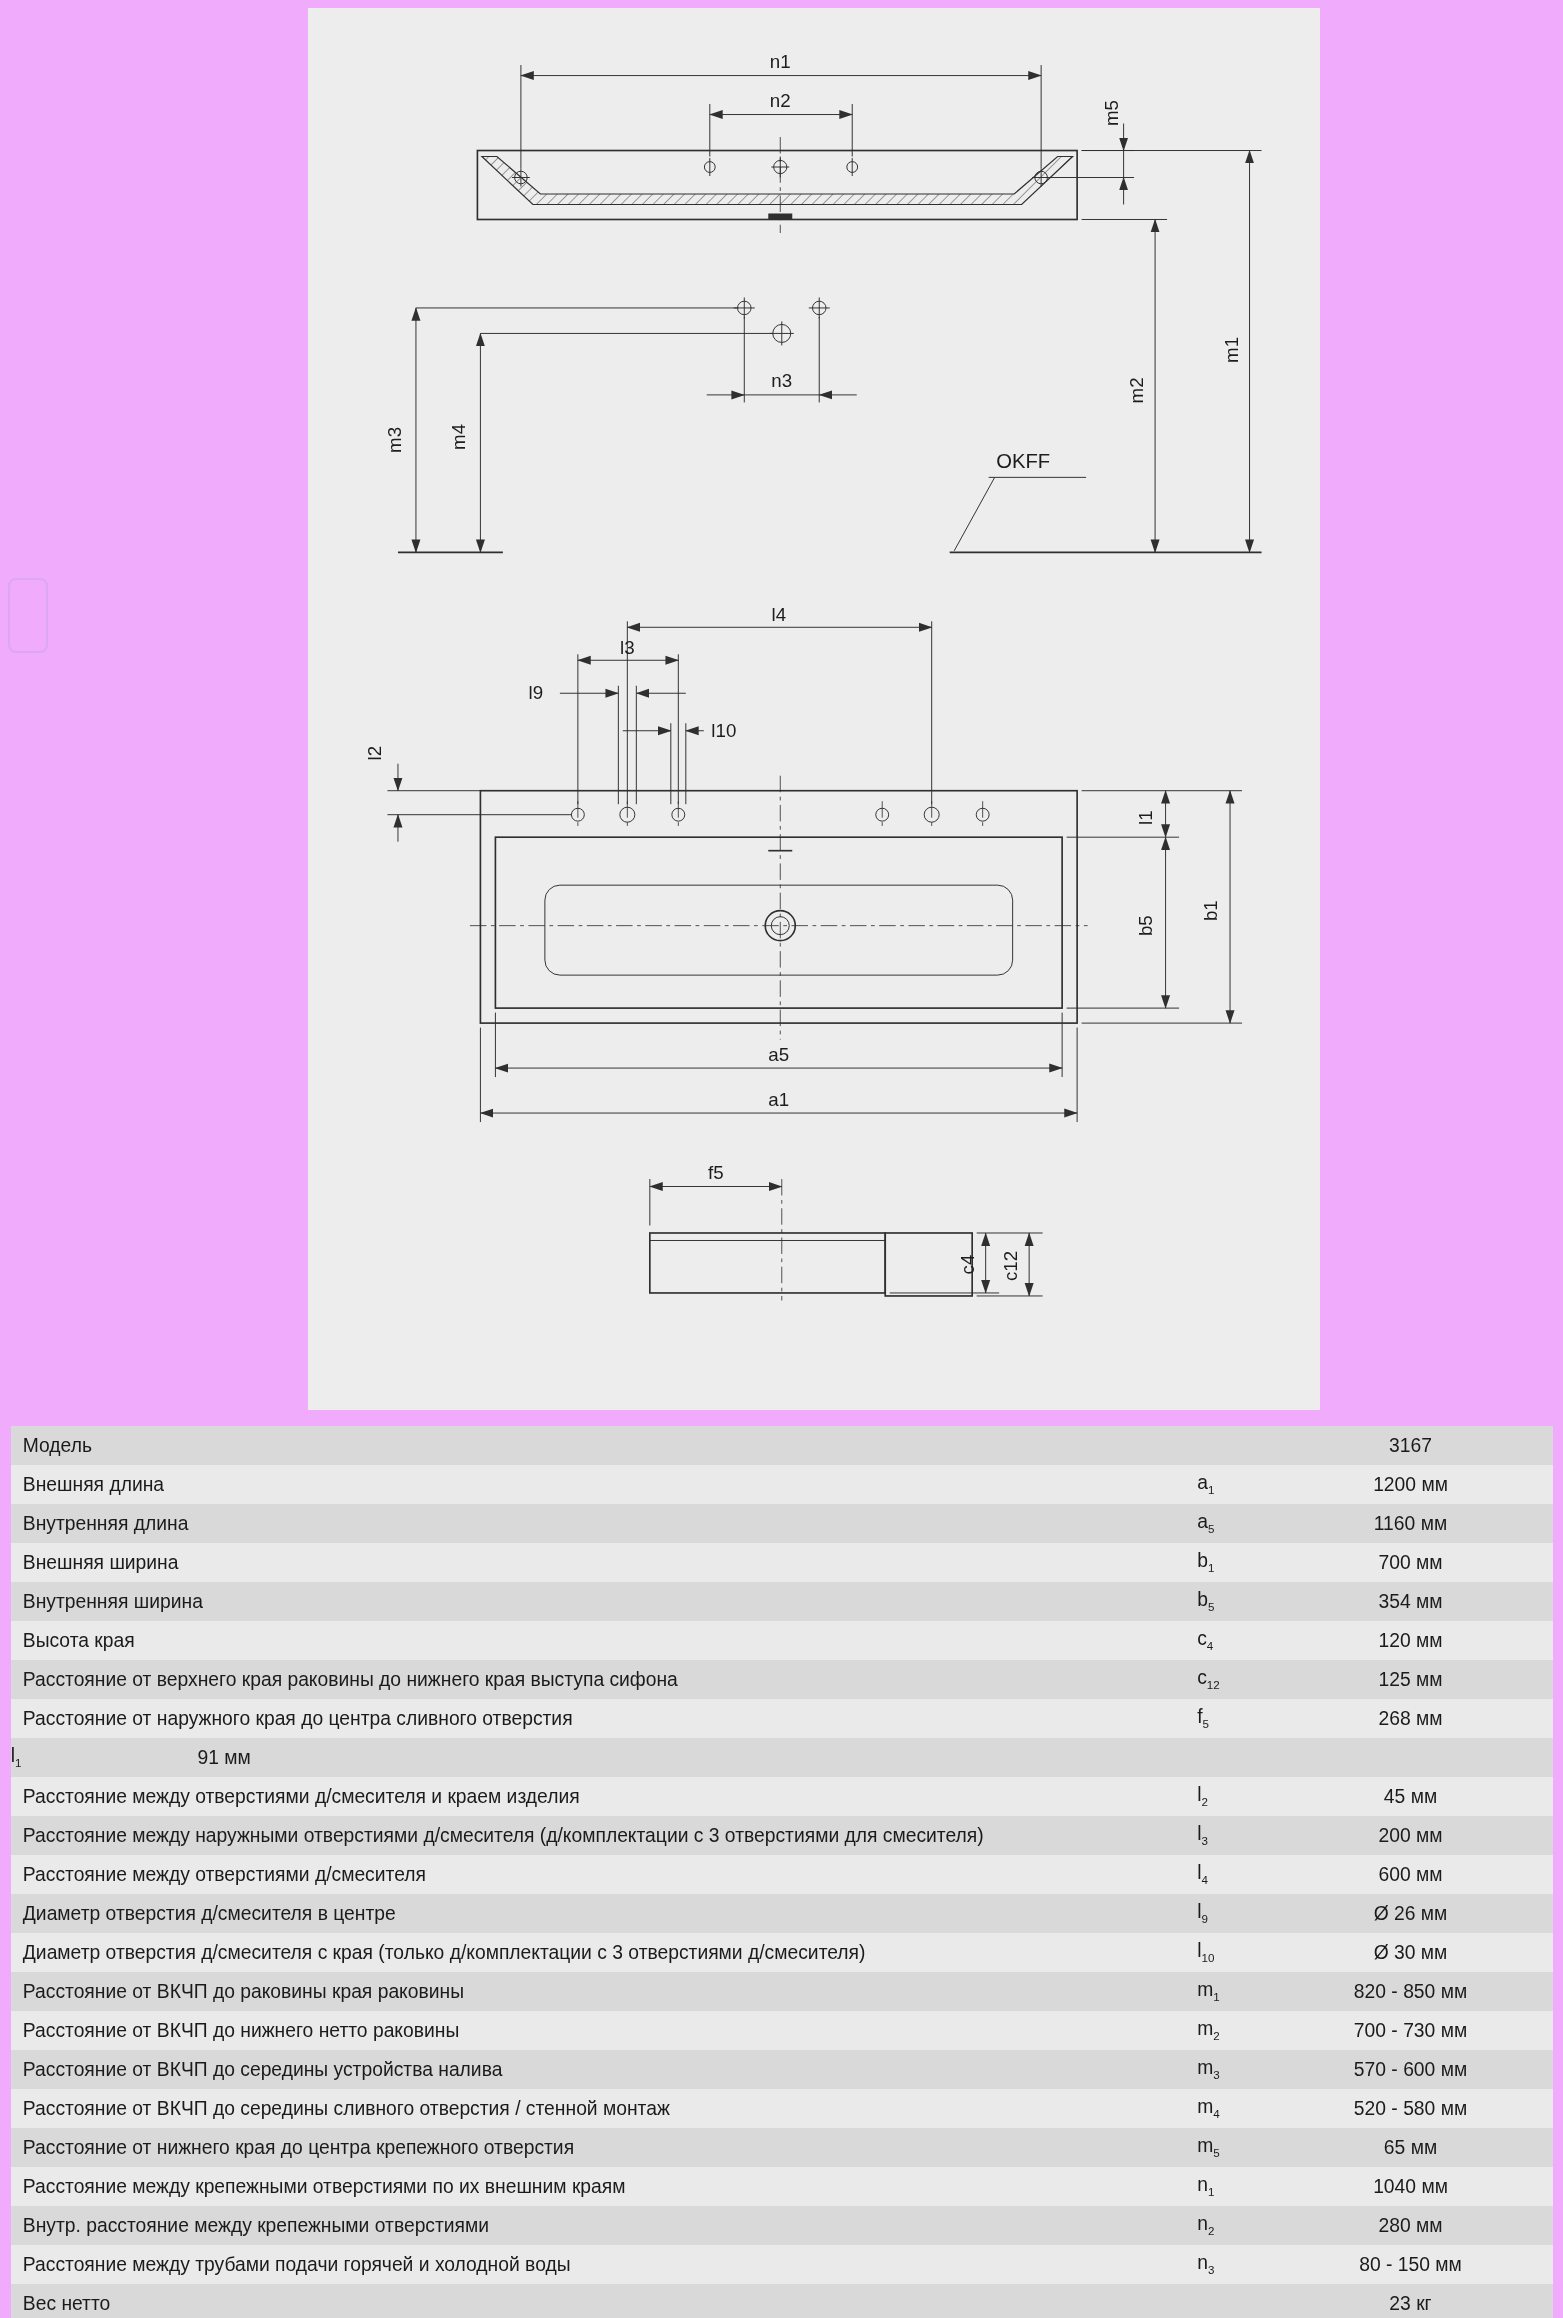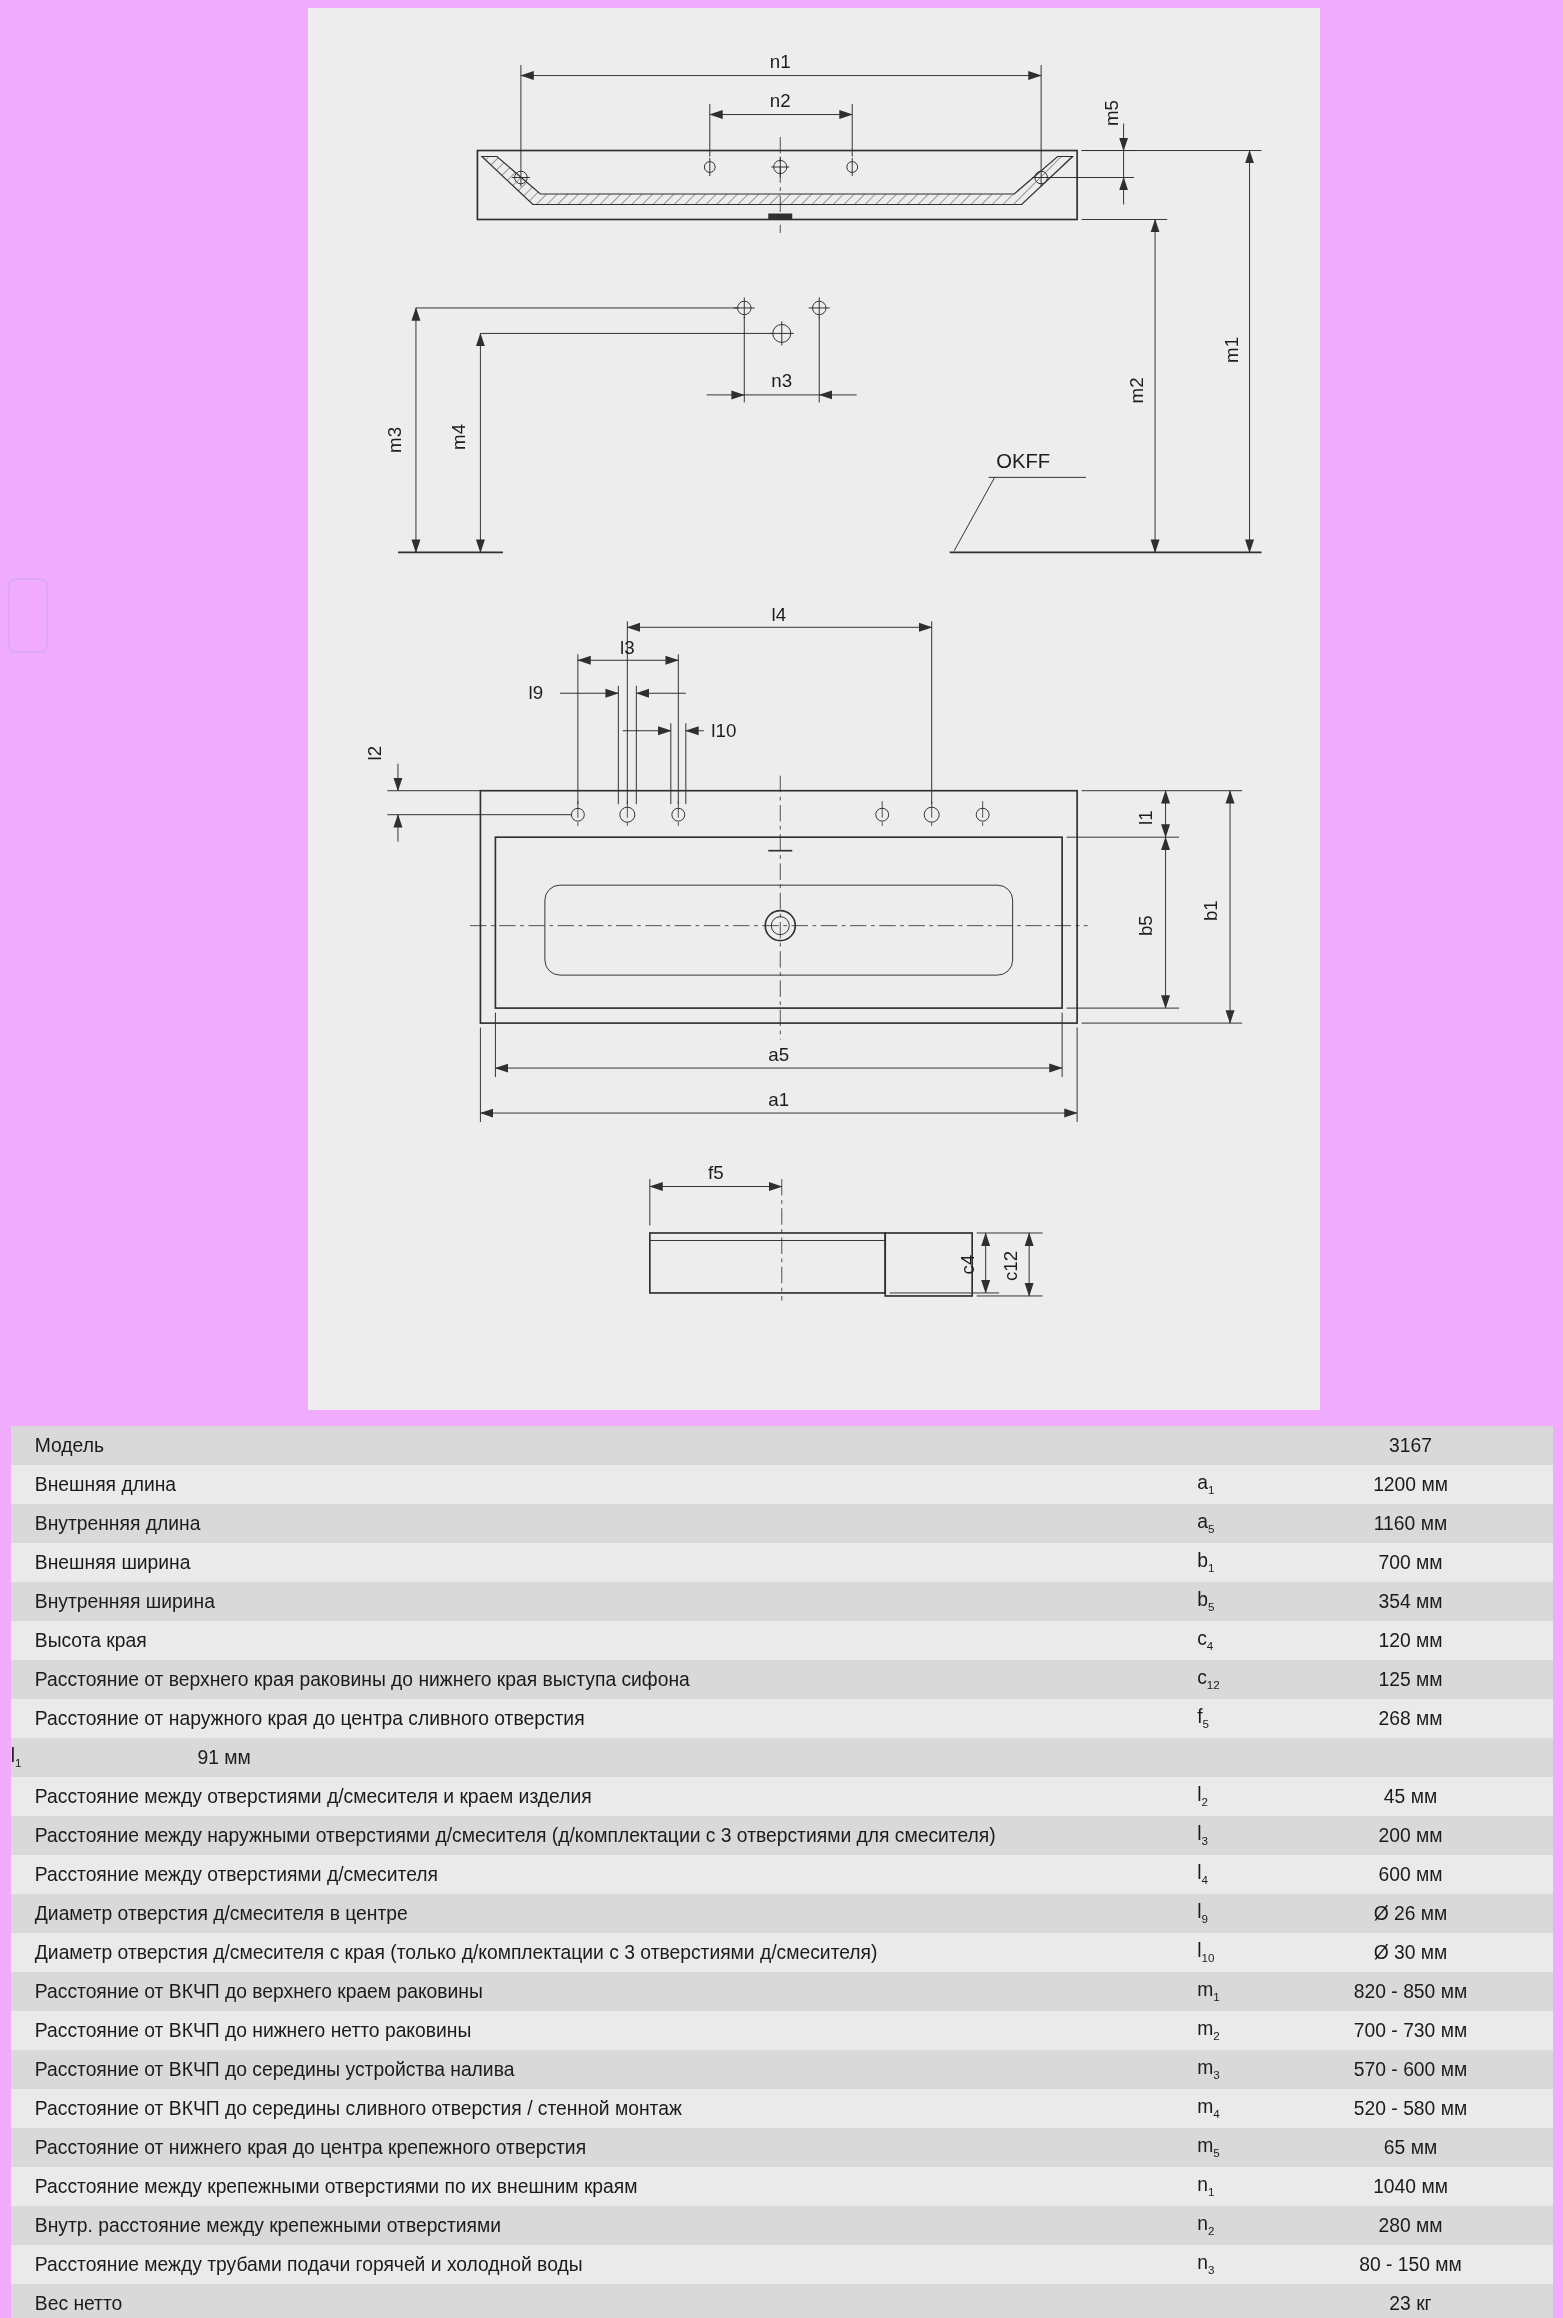--- a/index.html
+++ b/index.html
@@ -16,21 +16,21 @@
   .hl{stroke:#2f2f2f;stroke-width:0.8;fill:url(#hatch);}
   text.dm{font-size:12.5px;fill:#1d1d1d;font-family:"Liberation Sans",sans-serif;}
 
   .watermark{position:absolute;left:7.7px;top:578px;width:36px;height:71px;
     border:2.3px solid rgba(110,160,205,0.30);border-radius:7.7px;opacity:0.5;}
 
   .spec-table{position:absolute;left:10.8px;right:10.8px;top:1426px;}
   .row{display:flex;align-items:center;height:39px;font-size:19.3px;line-height:1.1;}
   .row:nth-child(odd){background:#d9d9d9;}
   .row:nth-child(even){background:#eaeaea;}
-  .cell-label{flex:1;padding-left:24px;white-space:nowrap;overflow:hidden;}
+  .cell-label{flex:1;padding-left:12px;white-space:nowrap;overflow:hidden;}
   .cell-sym{width:93px;flex:none;}
   .cell-sym sub{font-size:11.6px;}
   .cell-value{width:263px;flex:none;text-align:center;padding-right:22.4px;box-sizing:border-box;white-space:nowrap;}
 </style>
 </head>
 <body>
 
 <div class="page">
 
   <div class="drawing-panel">
@@ -301,21 +301,21 @@
       <div class="cell-label">Диаметр отверстия д/смесителя в центре</div>
       <div class="cell-sym"><span>l</span><sub>9</sub></div>
       <div class="cell-value">Ø 26 мм</div>
     </div>
     <div class="row">
       <div class="cell-label">Диаметр отверстия д/смесителя с края (только д/комплектации с 3 отверстиями д/смесителя)</div>
       <div class="cell-sym"><span>l</span><sub>10</sub></div>
       <div class="cell-value">Ø 30 мм</div>
     </div>
     <div class="row">
-      <div class="cell-label">Расстояние от ВКЧП до верхнего краем раковины</div>
+      <div class="cell-label">Расстояние от ВКЧП до раковины края раковины</div>
       <div class="cell-sym"><span>m</span><sub>1</sub></div>
       <div class="cell-value">820 - 850 мм</div>
     </div>
     <div class="row">
       <div class="cell-label">Расстояние от ВКЧП до нижнего нетто раковины</div>
       <div class="cell-sym"><span>m</span><sub>2</sub></div>
       <div class="cell-value">700 - 730 мм</div>
     </div>
     <div class="row">
       <div class="cell-label">Расстояние от ВКЧП до середины устройства налива</div>

